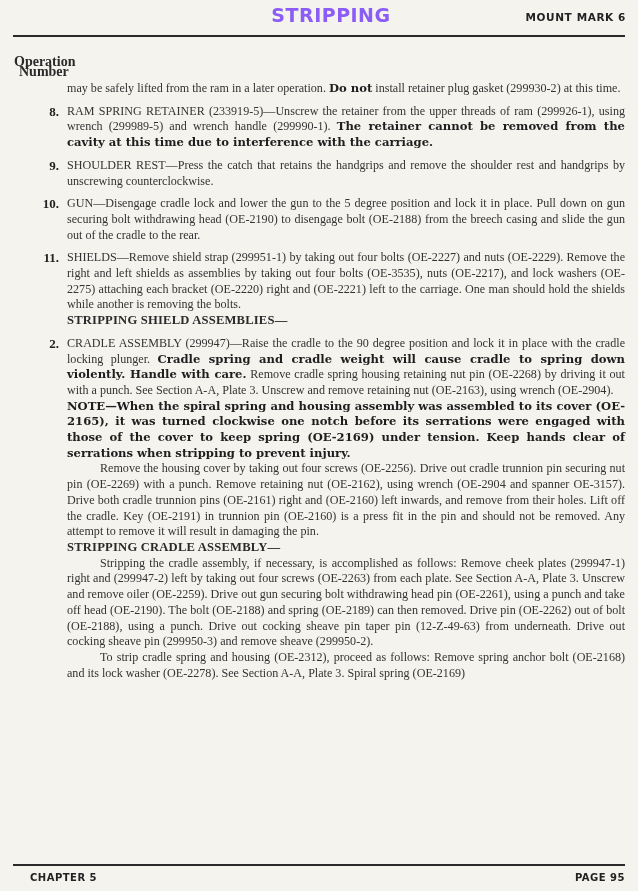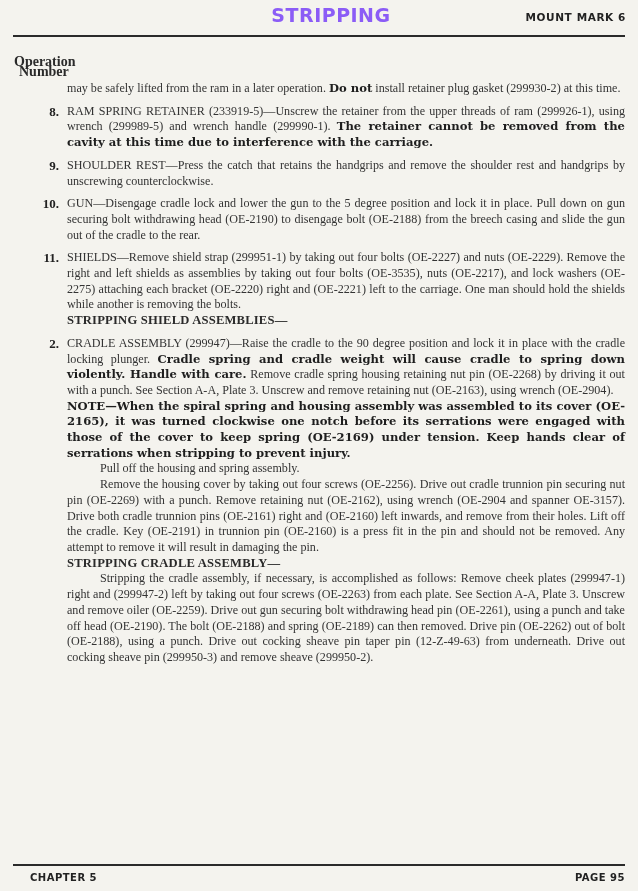--- a/index.html
+++ b/index.html
@@ -95,25 +95,25 @@
 
   <p class="head">STRIPPING SHIELD ASSEMBLIES—</p>
 
   <div class="item">
     <span class="num">2.</span>
     <p><span>CRADLE ASSEMBLY (299947)—Raise the cradle to the 90 degree position and lock it in place with the cradle locking plunger. </span><span class="b">Cradle spring and cradle weight will cause cradle to spring down violently. Handle with care.</span><span> Remove cradle spring housing retaining nut pin (OE-2268) by driving it out with a punch. See Section A-A, Plate 3. Unscrew and remove retaining nut (OE-2163), using wrench (OE-2904).</span></p>
   </div>
 
   <p class="b note">NOTE—When the spiral spring and housing assembly was assembled to its cover (OE-2165), it was turned clockwise one notch before its serrations were engaged with those of the cover to keep spring (OE-2169) under tension. Keep hands clear of serrations when stripping to prevent injury.</p>
 
-  <p class="indent mt6">Pull off the housing and spring assembly.</p>
   <p class="indent mt6">Remove the housing cover by taking out four screws (OE-2256). Drive out cradle trunnion pin securing nut pin (OE-2269) with a punch. Remove retaining nut (OE-2162), using wrench (OE-2904 and spanner OE-3157). Drive both cradle trunnion pins (OE-2161) right and (OE-2160) left inwards, and remove from their holes. Lift off the cradle. Key (OE-2191) in trunnion pin (OE-2160) is a press fit in the pin and should not be removed. Any attempt to remove it will result in damaging the pin.</p>
 
   <p class="head">STRIPPING CRADLE ASSEMBLY—</p>
   <p class="indent mt3">Stripping the cradle assembly, if necessary, is accomplished as follows: Remove cheek plates (299947-1) right and (299947-2) left by taking out four screws (OE-2263) from each plate. See Section A-A, Plate 3. Unscrew and remove oiler (OE-2259). Drive out gun securing bolt withdrawing head pin (OE-2261), using a punch and take off head (OE-2190). The bolt (OE-2188) and spring (OE-2189) can then removed. Drive pin (OE-2262) out of bolt (OE-2188), using a punch. Drive out cocking sheave pin taper pin (12-Z-49-63) from underneath. Drive out cocking sheave pin (299950-3) and remove sheave (299950-2).</p>
 
+  <p class="indent mt3">To strip cradle spring and housing (OE-2312), proceed as follows: Remove spring anchor bolt (OE-2168) and its lock washer (OE-2278). See Section A-A, Plate 3. Spiral spring (OE-2169)</p>
 </div>
 
 <div>
   <div class="rule-bot"></div>
   <div class="ftr-left">CHAPTER 5</div>
   <div class="ftr-right">PAGE 95</div>
 </div>
 
 </body></html>

